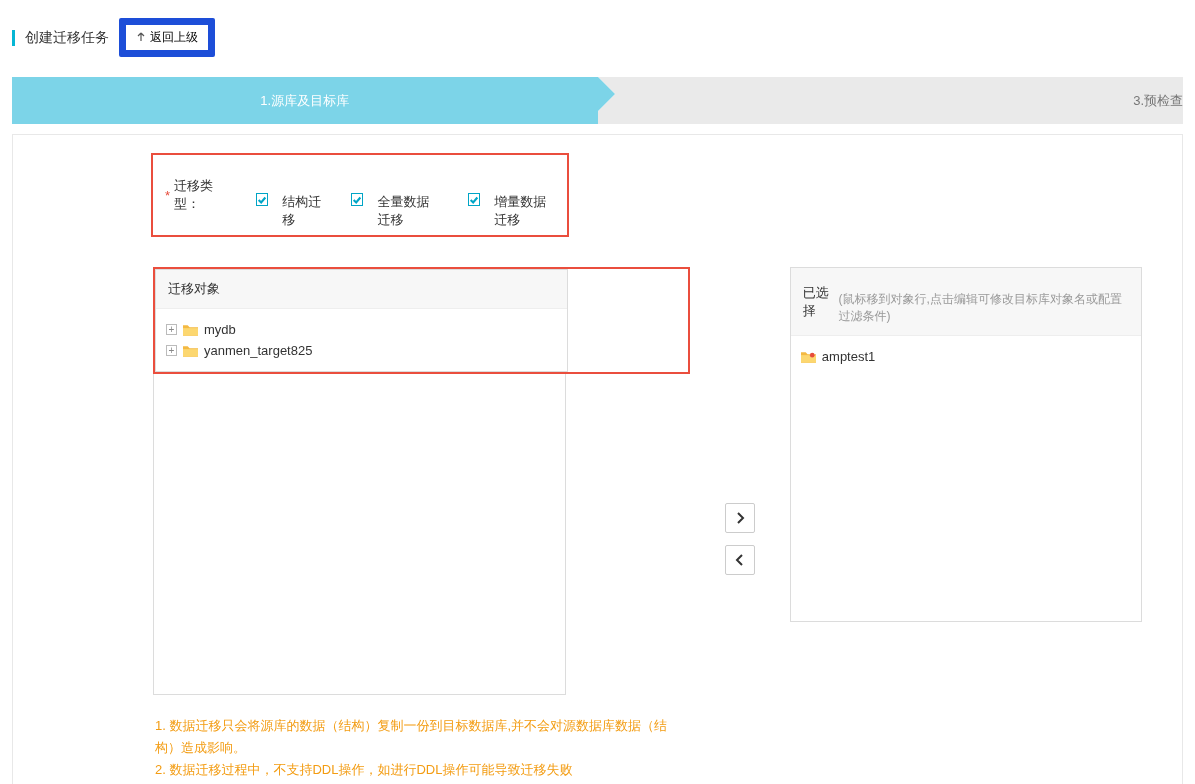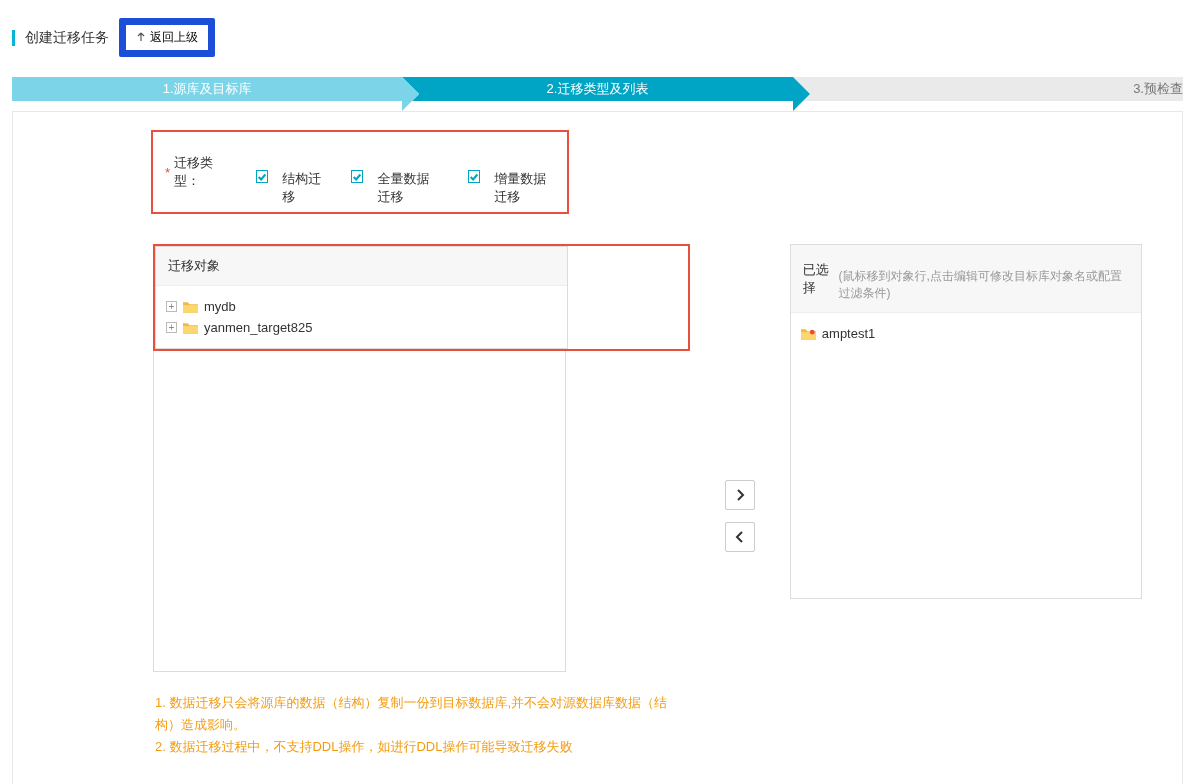--- a/index.html
+++ b/index.html
@@ -3,21 +3,21 @@
   <meta charset="utf-8">
   <style>
     * { box-sizing: border-box; margin: 0; padding: 0; }
     body { font-family: -apple-system, "Helvetica Neue", Arial, sans-serif; font-size: 13px; color: #333; background: #fff; }
     
     .page-header { padding: 10px 12px; display: flex; align-items: center; gap: 10px; margin-top: 8px; }
     .accent-bar { width: 3px; height: 16px; background: #06b6d4; }
     .page-title { font-size: 14px; font-weight: 500; }
     .btn-back { border: 7px solid #1d4ed8; background: #fff; padding: 4px 10px; font-size: 12px; cursor: pointer; display: inline-flex; align-items: center; gap: 4px; border-radius: 2px; }
     
-    .steps { display: flex; margin: 10px 12px 0 12px; background: #f9a8d4; height: 24px; }
+    .steps { display: flex; margin: 10px 12px 0 12px; background: #f9a8d4; height: 47px; }
     .step { flex: 1; display: flex; align-items: center; justify-content: center; color: #fff; font-size: 13px; position: relative; }
     .step-1 { background: #7cd4e8; }
     .step-2 { background: #00a5c6; }
     .step-3 { background: #eaeaea; color: #777; justify-content: flex-end; }
     .step-1::after, .step-2::after {
       content: "";
       position: absolute;
       right: -17px;
       top: 0;
       width: 0;
@@ -93,23 +93,20 @@
         </svg>
     </span>
     <span>返回上级</span>
   </button>
 </div>
 
 <div class="steps">
   <div class="step step-1">
       <span>1.源库及目标库</span>
     </div>
-  <div class="step step-2">
-      <span>2.迁移类型及列表</span>
-    </div>
   <div class="step step-3">
       <span>3.预检查</span>
     </div>
 </div>
 
 <div class="content">
 
   <div class="type-row">
     <span class="type-label">
       <span class="req">*</span>

